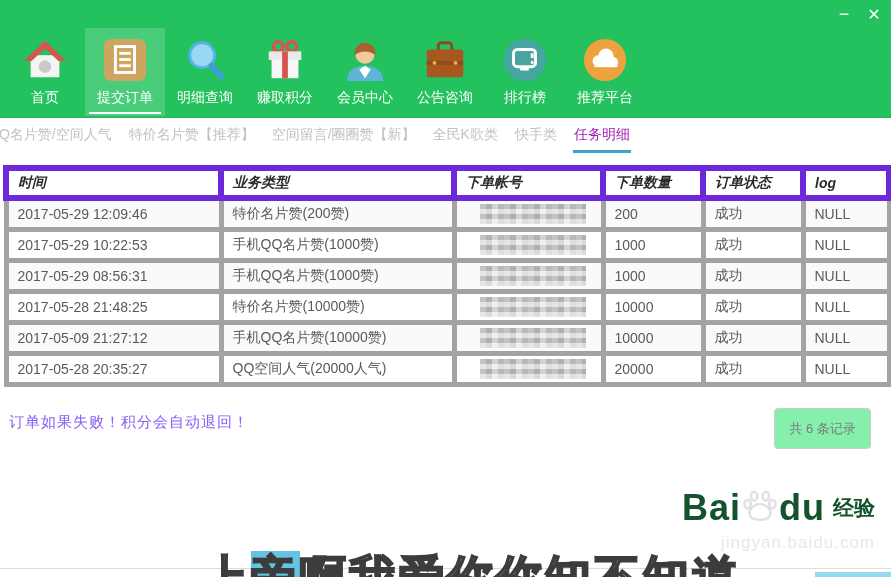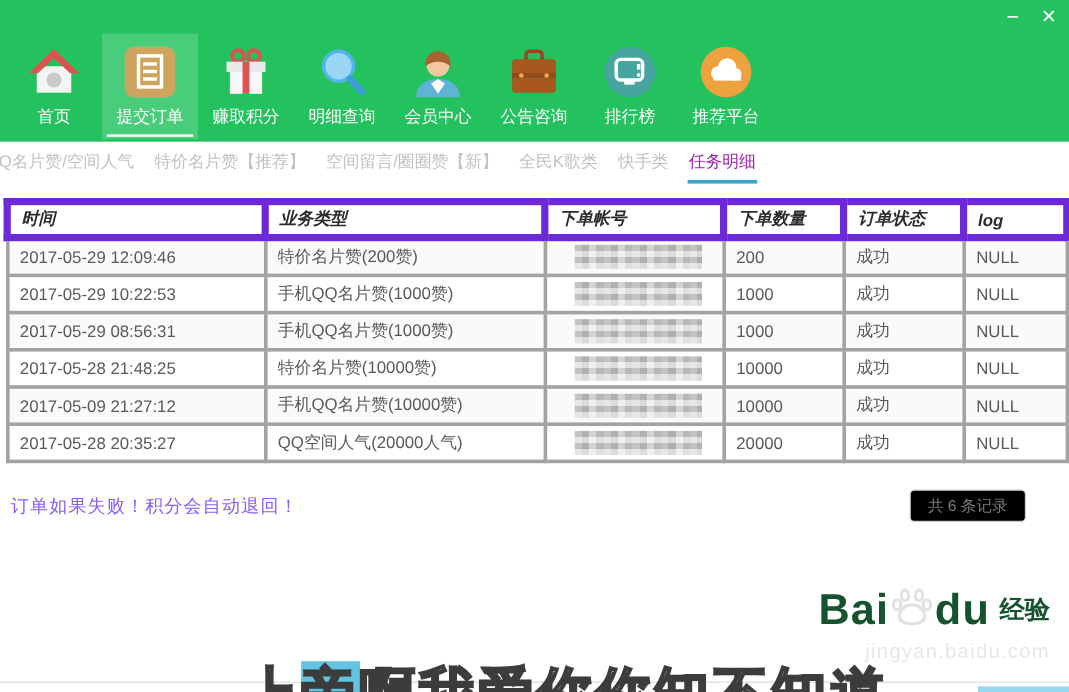--- a/index.html
+++ b/index.html
@@ -47,34 +47,34 @@
   .data-table {
     position:absolute; top:165px; left:3px; width:883px;
     border-collapse:collapse; table-layout:fixed; background:#fff;
   }
   .data-table th {
     height:30px; text-align:left; padding-left:9px; font-size:14px; font-weight:bold;
     color:#2b2b2b; border:6px solid #6d28d9; background:#ffffff;font-style:italic;
   }
   .data-table td {
     height:31px; padding-left:9px; font-size:14px; color:#5a5a5a;
-    border:3px solid #a3a3a3; background:#ffffff;
+    border:5px solid #a3a3a3; background:#ffffff;
   }
   .data-table tr.alt td { background:#fafafa; }
   .mosaic {
     width:106px; height:20px; margin-left:14px;
     background-image:
       repeating-linear-gradient(0deg, rgba(255,255,255,0.45) 0 5px, rgba(0,0,0,0.07) 5px 10px),
       repeating-linear-gradient(90deg, #d2d2d2 0 6px, #bdbdbd 6px 12px, #e3e3e3 12px 18px, #c6c6c6 18px 24px);
   }
   
   .notice { position:absolute; top:413px; left:9px; font-size:15px; color:#8b5cf6; letter-spacing:1px; }
   .record-count {
-    position:absolute; top:408px; left:758px; width:97px; height:27px;
-    border:1px solid #cccccc; border-radius:4px; background:#000000;
+    position:absolute; top:408px; left:774px; width:97px; height:41px;
+    border:1px solid #cccccc; border-radius:4px; background:#86efac;
     display:flex; align-items:center; justify-content:center;
     font-size:13px; color:#7a7a7a; cursor:pointer;
   }
   
   .watermark { position:absolute; top:487px; right:16px; text-align:right; user-select:none; }
   .wm-brand { display:flex; align-items:center; justify-content:flex-end; color:#14532d; font-weight:bold; }
   .wm-brand .wm-txt { font-size:36px; letter-spacing:1px; }
   .wm-brand .wm-suffix { font-size:21px; margin-left:8px; font-weight:bold; }
   .wm-url { font-size:17px; color:#e7e7e7; margin-top:4px; letter-spacing:1px; }
   
@@ -123,38 +123,38 @@
             <line x1="18" y1="23.5" x2="30" y2="23.5" stroke="#ffffff" stroke-width="3"></line>
             <line x1="18" y1="30" x2="30" y2="30" stroke="#ffffff" stroke-width="3"></line>
           </svg>
         </span>
         <span class="nav-label">提交订单</span>
       </div>
 
       <div class="nav-item">
         <span class="icon-wrap">
           <svg width="46" height="46" viewBox="0 0 48 48">
+            <circle cx="21" cy="19" r="13" fill="#9bd7f5" stroke="#54b4ea" stroke-width="3"></circle>
+            <line x1="31" y1="30" x2="41" y2="41" stroke="#3e9fd8" stroke-width="6" stroke-linecap="round"></line>
+          </svg>
+        </span>
+        <span class="nav-label">明细查询</span>
+      </div>
+
+      <div class="nav-item">
+        <span class="icon-wrap">
+          <svg width="46" height="46" viewBox="0 0 48 48">
             <circle cx="17" cy="10" r="5" fill="none" stroke="#d9534f" stroke-width="3.5"></circle>
             <circle cx="31" cy="10" r="5" fill="none" stroke="#d9534f" stroke-width="3.5"></circle>
             <rect x="7" y="15" width="34" height="9" fill="#e9e9e9"></rect>
             <rect x="10" y="24" width="28" height="19" fill="#f7f7f7"></rect>
             <rect x="21" y="15" width="6" height="28" fill="#d9534f"></rect>
           </svg>
         </span>
         <span class="nav-label">赚取积分</span>
-      </div>
-
-      <div class="nav-item">
-        <span class="icon-wrap">
-          <svg width="46" height="46" viewBox="0 0 48 48">
-            <circle cx="21" cy="19" r="13" fill="#9bd7f5" stroke="#54b4ea" stroke-width="3"></circle>
-            <line x1="31" y1="30" x2="41" y2="41" stroke="#3e9fd8" stroke-width="6" stroke-linecap="round"></line>
-          </svg>
-        </span>
-        <span class="nav-label">明细查询</span>
       </div>
 
       <div class="nav-item">
         <span class="icon-wrap">
           <svg width="46" height="46" viewBox="0 0 48 48">
             <path d="M5 46 c0-11 9-16 19-16 c10 0 19 5 19 16 z" fill="#5fb3d4"></path>
             <polygon points="24,30 18,34 24,43 30,34" fill="#ffffff"></polygon>
             <circle cx="24" cy="18" r="10" fill="#f2c89f"></circle>
             <path d="M13 17 a11 11 0 0 1 22 0 l0 2 a14 10 0 0 0 -22 0 z" fill="#a8622f"></path>
           </svg>

